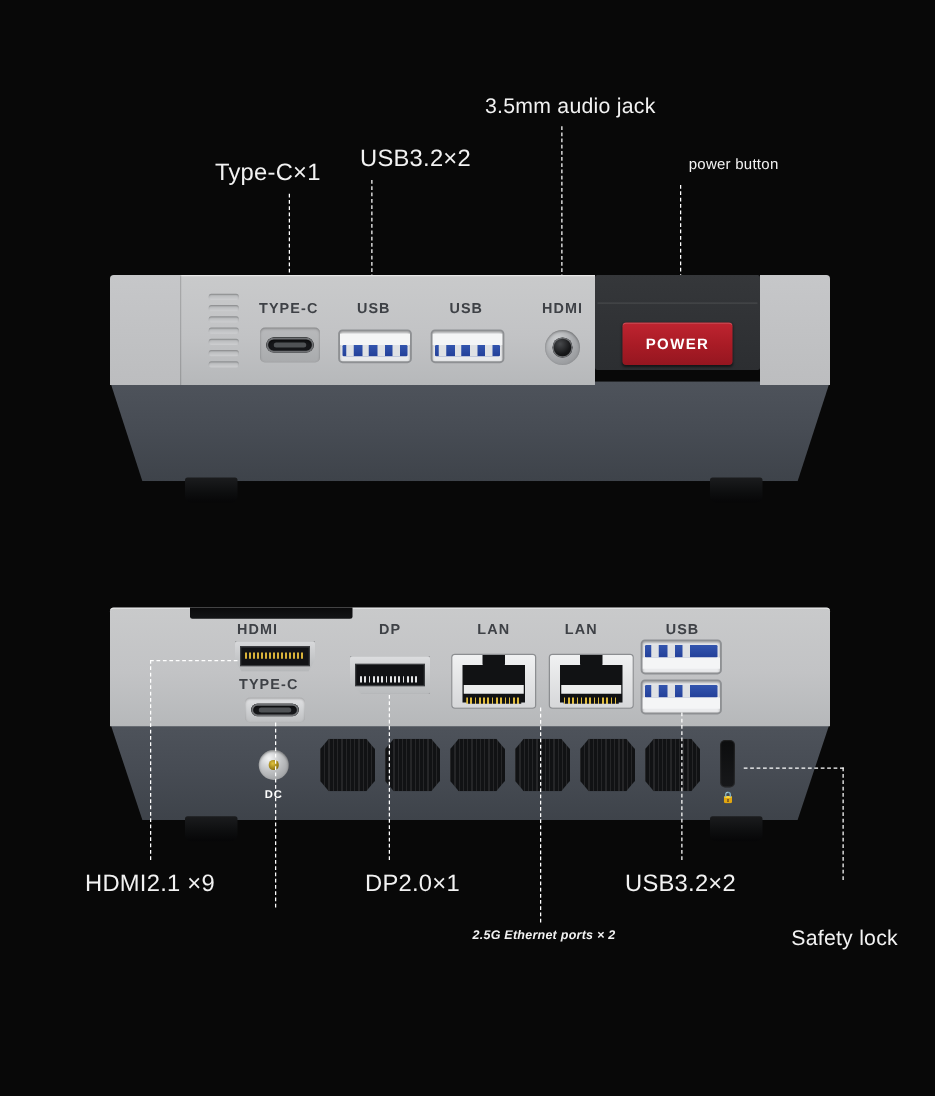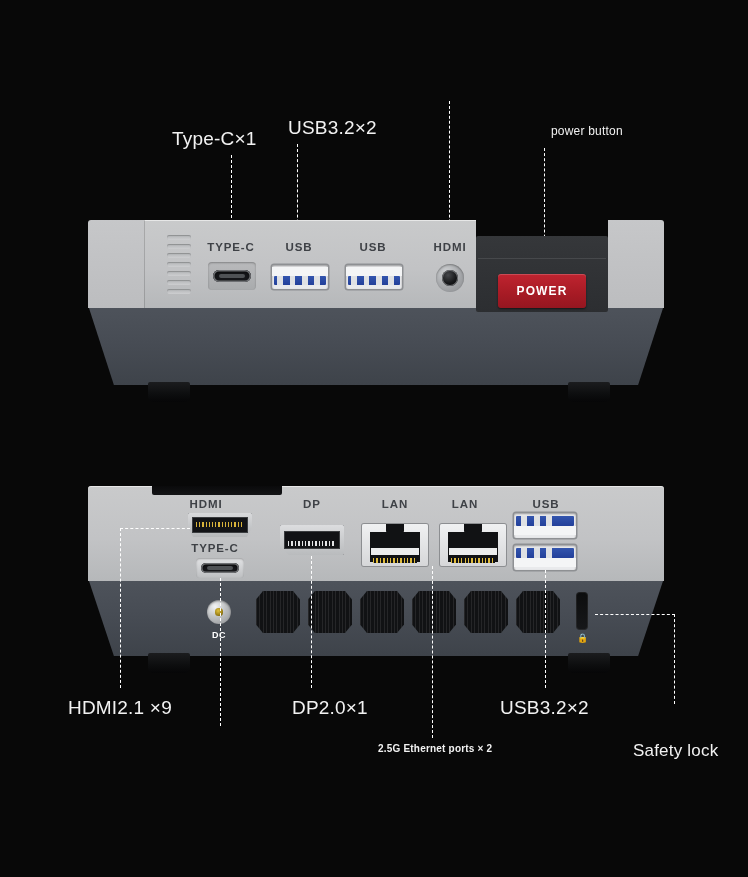--- a/index.html
+++ b/index.html
@@ -19,21 +19,21 @@
   
   .callout {
     position: absolute;
     color: #f2f2f2;
     white-space: nowrap;
     letter-spacing: .2px;
   }
   .c-lg { font-size: 19px; }
   .c-md { font-size: 17px; }
   .c-sm { font-size: 12px; margin-left: 48px; }
-  .c-xs { font-size: 10px; font-weight: bold; }
+  .c-xs { font-size: 10px; font-weight: bold; font-style: italic; }
 
   
   .lead-v {
     position: absolute;
     width: 0;
     border-left: 1.6px dashed #ffffff;
   }
   .lead-h {
     position: absolute;
     height: 0;
@@ -282,20 +282,21 @@
     border-radius:0 0 2px 2px;
   }
 </style>
 </head>
 <body style="background: rgb(8, 8, 8);">
 
 <div id="stage">
 
   <div class="callout c-lg" style="left:172px; top:128px;">Type-C×1</div>
   <div class="callout c-lg" style="left:288px; top:117px;">USB3.2×2</div>
+  <div class="callout c-md" style="left:388px; top:75px;">3.5mm audio jack</div>
   <div class="callout c-sm" style="left:503px; top:124px;">power button</div>
 
   <div class="lead-v" style="left:231px; top:155px; height:68px;"></div>
   <div class="lead-v" style="left:297px; top:144px; height:124px;"></div>
   <div class="lead-v" style="left:449px; top:101px; height:166px;"></div>
   <div class="lead-v" style="left:544px; top:148px; height:110px;"></div>
 
   <div class="device">
 
     <div class="body-trap" style="left:88px; top:305px; width:576px; height:80px;
@@ -305,21 +306,21 @@
     <div class="foot" style="left:568px; top:382px; width:42px; height:20px;"></div>
 
     <div class="cheek" style="left:88px; top:220px; width:56px; height:88px; border-radius:3px 0 0 0;"></div>
 
     <div class="face" style="left:144px; top:220px; width:332px; height:88px; border-radius:0;">
       <div class="cheek-line" style="left:0;"></div>
     </div>
 
     <div class="cheek" style="left:608px; top:220px; width:56px; height:88px; border-radius:0 3px 0 0;"></div>
 
-    <div class="pwr-block" style="left:476px; top:236px; width:132px; height:76px;">
+    <div class="pwr-block" style="left:476px; top:220px; width:132px; height:76px;">
       <div class="pwr-split" style="top:22px;"></div>
       <div class="pwr-btn" style="left:22px; top:38px; width:88px; height:34px;">POWER</div>
     </div>
 
     <div class="slat" style="left:167px; top:235px; width:24px;"></div>
     <div class="slat" style="left:167px; top:244px; width:24px;"></div>
     <div class="slat" style="left:167px; top:253px; width:24px;"></div>
     <div class="slat" style="left:167px; top:262px; width:24px;"></div>
     <div class="slat" style="left:167px; top:271px; width:24px;"></div>
     <div class="slat" style="left:167px; top:280px; width:24px;"></div>

